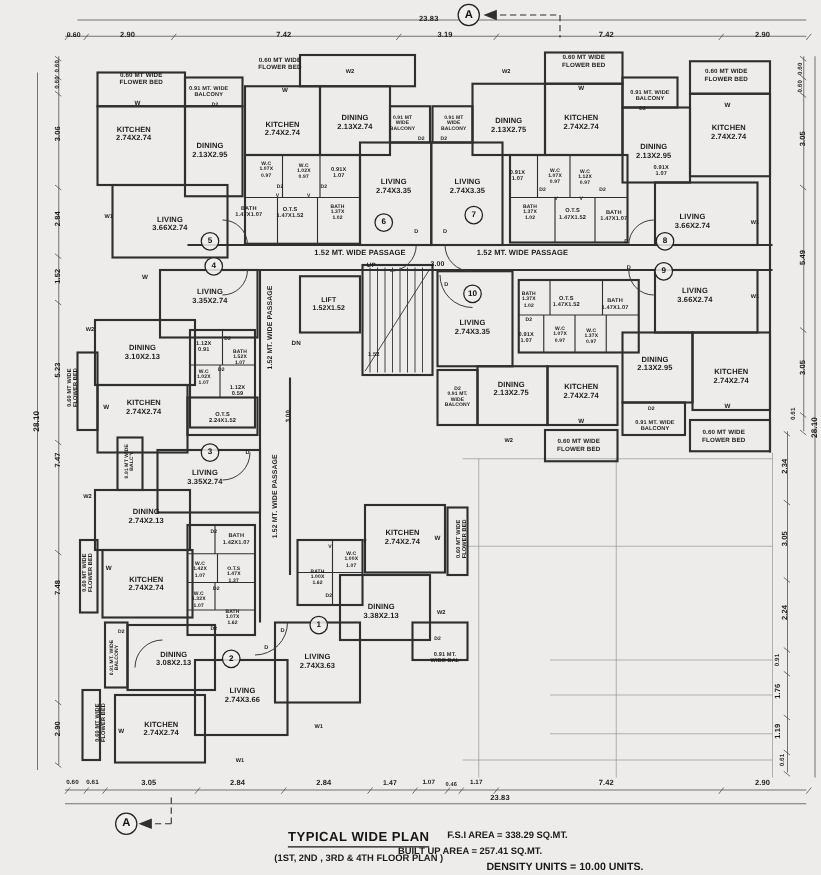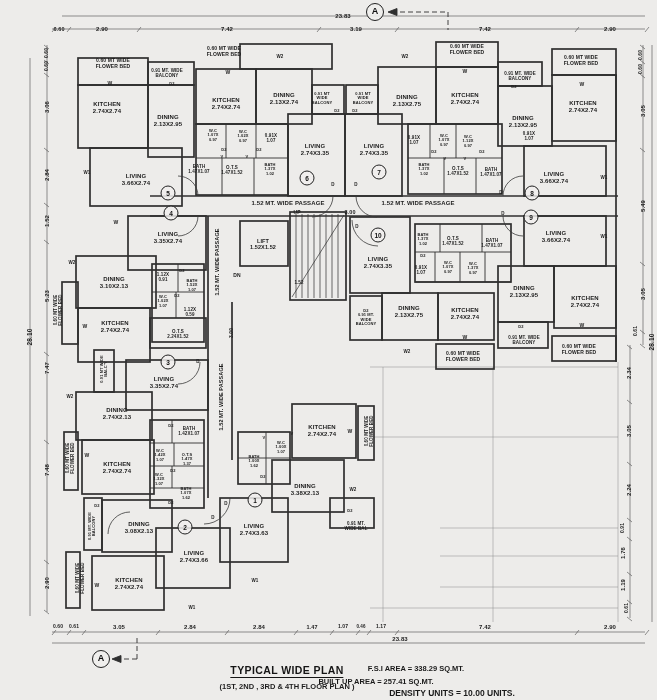--- a/index.html
+++ b/index.html
@@ -476,17 +476,17 @@
       <div class="unit" style="left: 532px; top: 193px;">8</div>
       <div class="unit" style="left: 531px; top: 217px;">9</div>
       <div class="unit" style="left: 378px; top: 235px;">10</div>
     </div>
 
   <div class="section-marker" style="left:375px;top:12px;">A</div>
   <div class="section-marker" style="left:101px;top:659px;">A</div>
 
   <div class="plan-title">TYPICAL WIDE PLAN</div>
   <div class="plan-subtitle">(1ST, 2ND , 3RD &amp; 4TH  FLOOR PLAN )</div>
-  <div class="stat" style="left:416px;top:668px;">F.S.I AREA = 338.29 SQ.MT.</div>
+  <div class="stat" style="left:394px;top:668px;padding-left:24px;">F.S.I AREA = 338.29 SQ.MT.</div>
   <div class="stat" style="left:376px;top:681px;">BUILT UP AREA = 257.41 SQ.MT.</div>
   <div class="stat density" style="left:452px;top:693px;">DENSITY UNITS = 10.00 UNITS.</div>
 
 </div>
 
 </body></html>

